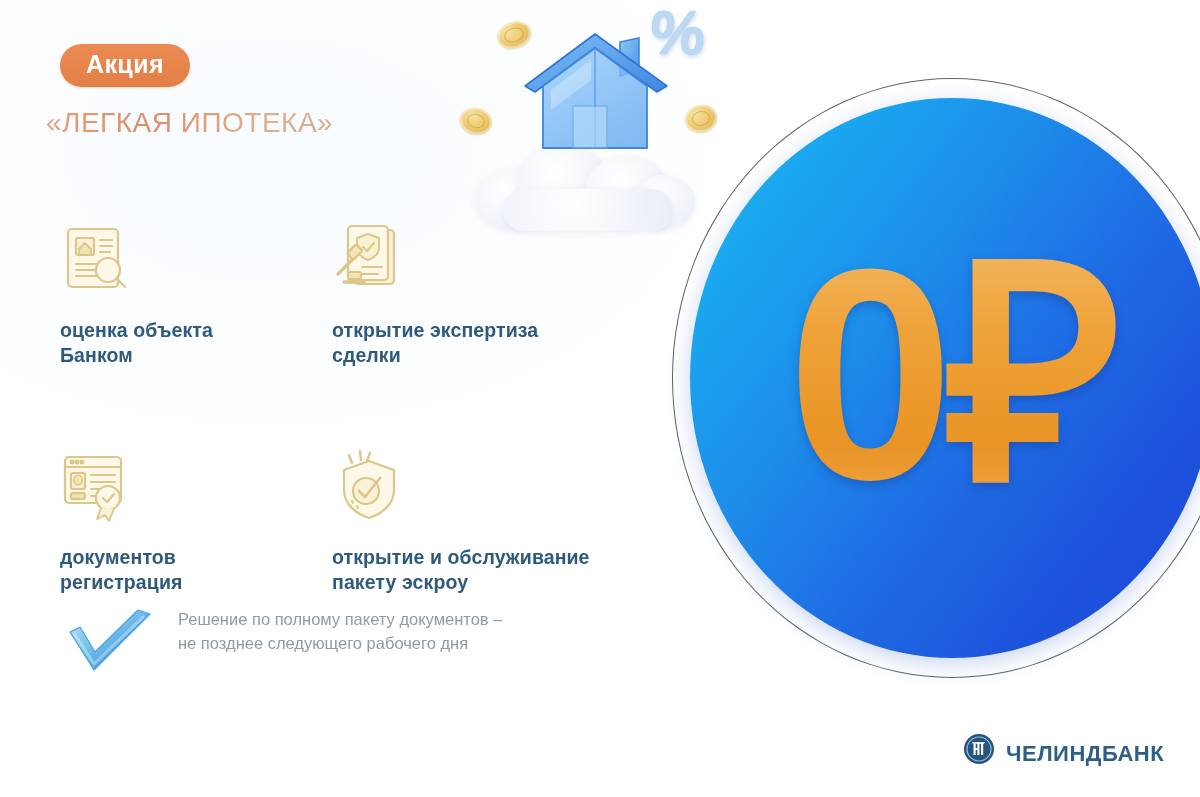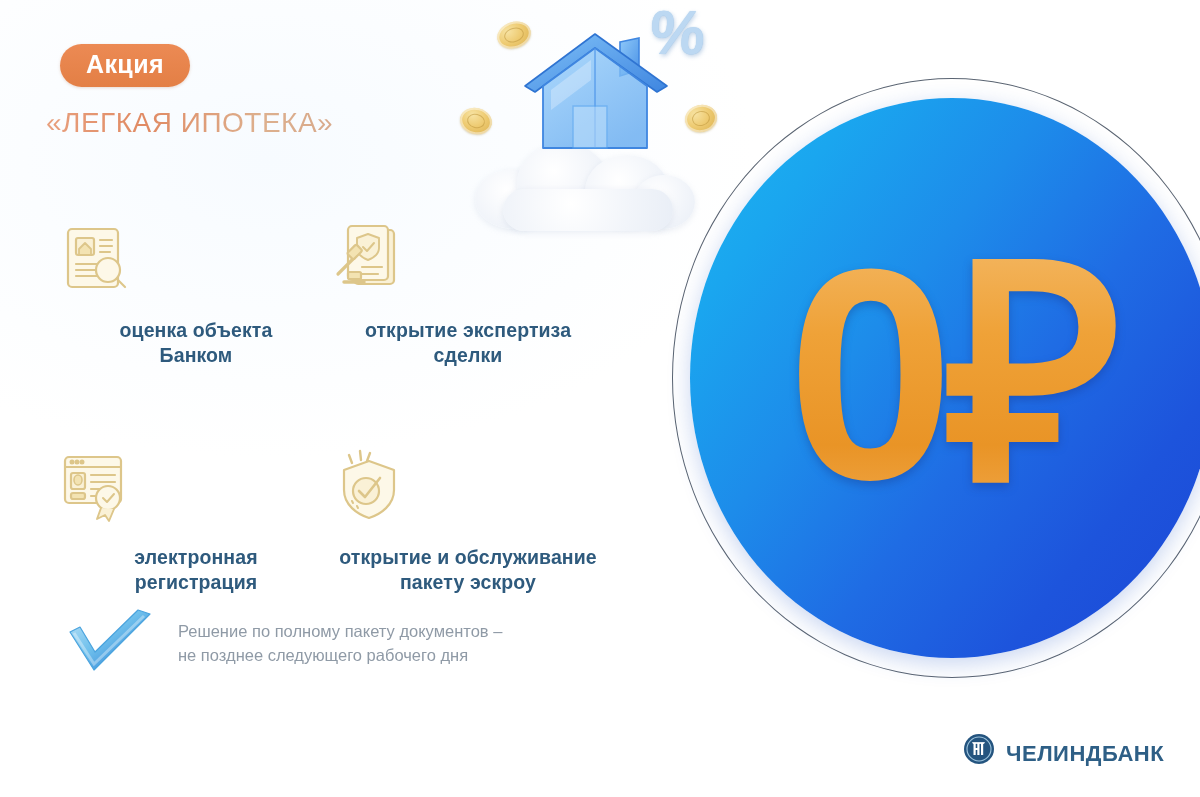--- a/index.html
+++ b/index.html
@@ -110,21 +110,21 @@
     text-shadow:1px 2px 4px rgba(120,160,205,.45), 0 0 1px #a9cdeb;
     transform:skewX(-4deg);
   }
 
   
   .features {
     position:absolute;
     left:60px; top:222px;
     width:620px;
   }
-  .feature-row { display:flex; gap:0;text-align:center; }
+  .feature-row { display:flex; gap:0; }
   .feature-row + .feature-row { margin-top:80px; }
 
   .feature { width:272px; }
   .feature-icon {
     width:74px; height:74px;
     margin-bottom:22px;
     display:block;
   }
   .feature-label {
     font-size:19.5px;
@@ -133,21 +133,21 @@
     color:#2e5a7d;
     letter-spacing:.1px;
     white-space:pre-line;
   }
 
   
   .footnote {
     position:absolute;
     left:64px; top:608px;
     display:flex;
-    align-items:center;
+    align-items:flex-start;
     gap:22px;
     width:540px;
   }
   .check-glyph { width:92px; height:72px; flex:none; }
   .footnote-text {
     font-size:16.5px;
     line-height:1.45;
     color:#8f9aa6;
     white-space:pre-line;
   }
@@ -331,21 +331,21 @@
             <circle cx="22" cy="13" r="1.4" fill="#ddc68a"></circle>
             <rect x="11" y="24" width="14" height="16" rx="2" fill="#faf1d6"></rect>
             <ellipse cx="18" cy="31" rx="4" ry="5" fill="#f3e3b2" stroke-width="1.6"></ellipse>
             <rect x="11" y="44" width="14" height="6" rx="2" fill="#f3e3b2"></rect>
             <path d="M31 26 H55 M31 33 H55 M31 40 H50 M31 47 H44"></path>
             <circle cx="48" cy="49" r="12" fill="#fdf8e8"></circle>
             <path d="M43 49 L47 53 L54 45" stroke-width="2"></path>
             <path d="M41 59 L37 70 L45 66 L49 72 L54 60" fill="#faf1d6" stroke-width="1.9"></path>
           </g>
         </svg>
-        <div class="feature-label">электронная
+        <div class="feature-label">документов
 регистрация</div>
       </div>
 
       <div class="feature">
         <svg class="feature-icon" viewBox="0 0 74 74">
           <g fill="none" stroke="#ddc68a" stroke-width="2.2" stroke-linecap="round" stroke-linejoin="round">
             <path d="M37 12 L62 21 V41 C62 56 49 65 37 69 C25 65 12 56 12 41 V21 Z" fill="#fdf8e8"></path>
             <circle cx="34" cy="42" r="13" fill="#faf1d6"></circle>
             <path d="M27 42 L33 48 L48 29" stroke-width="2.6"></path>
             <path d="M17 6 L20 14 M28 2 L29 11 M38 4 L35 12" stroke-width="2.4"></path>

